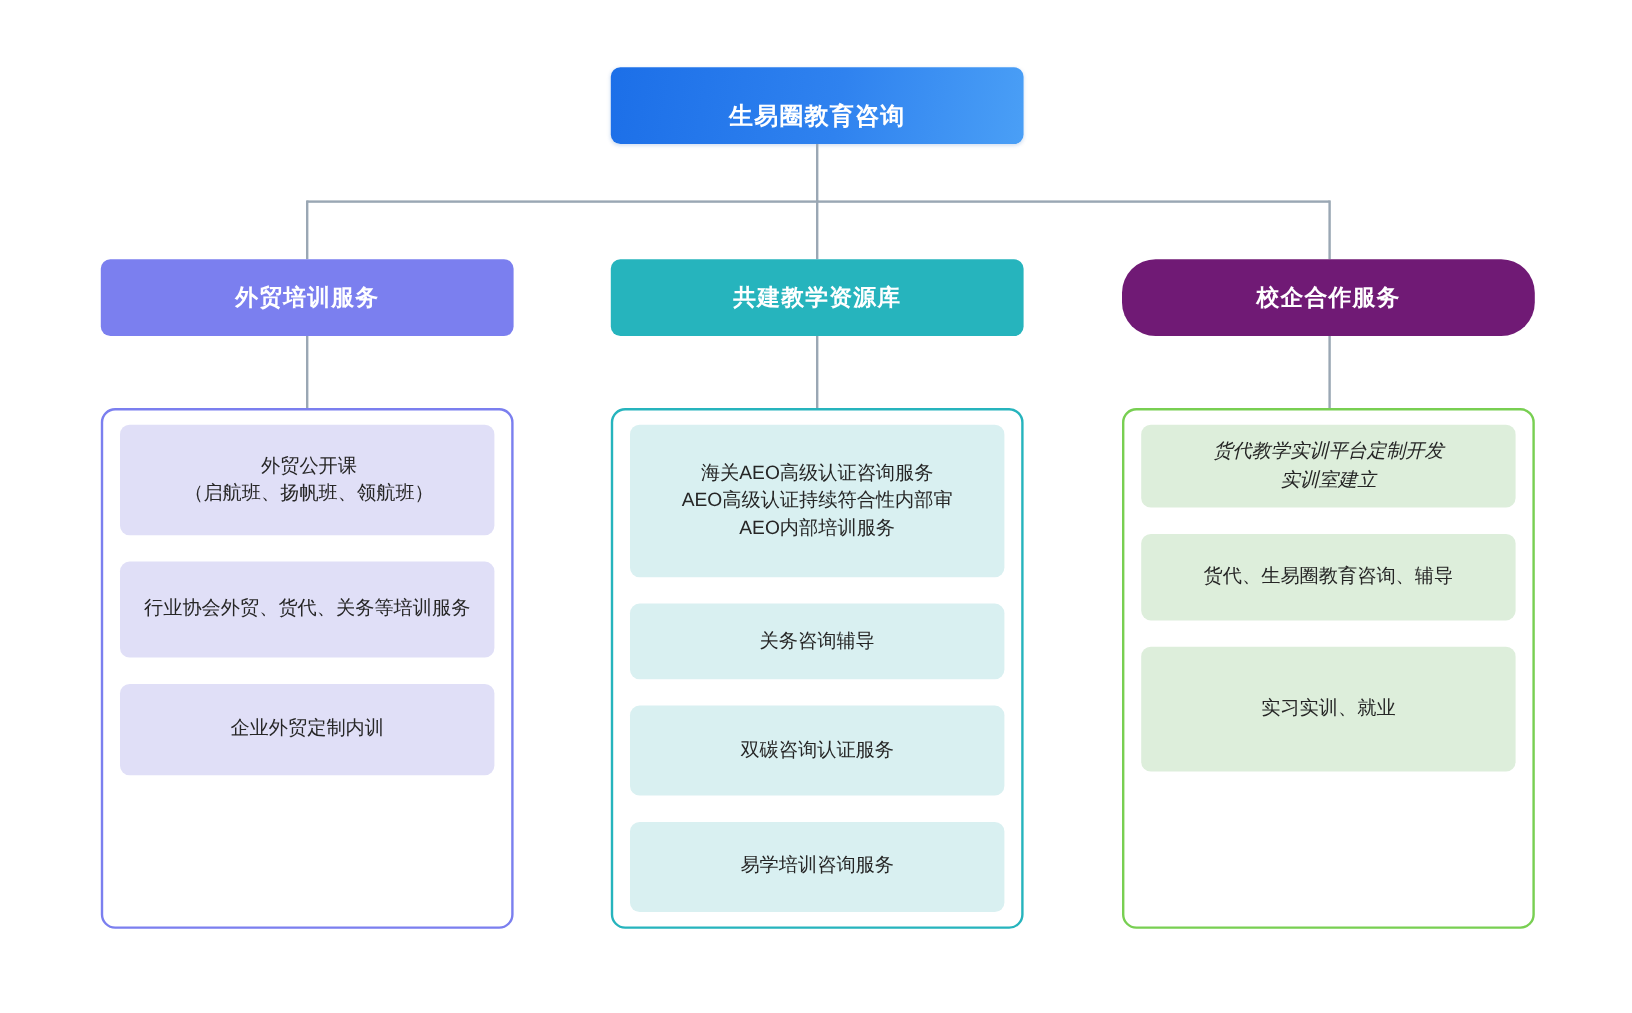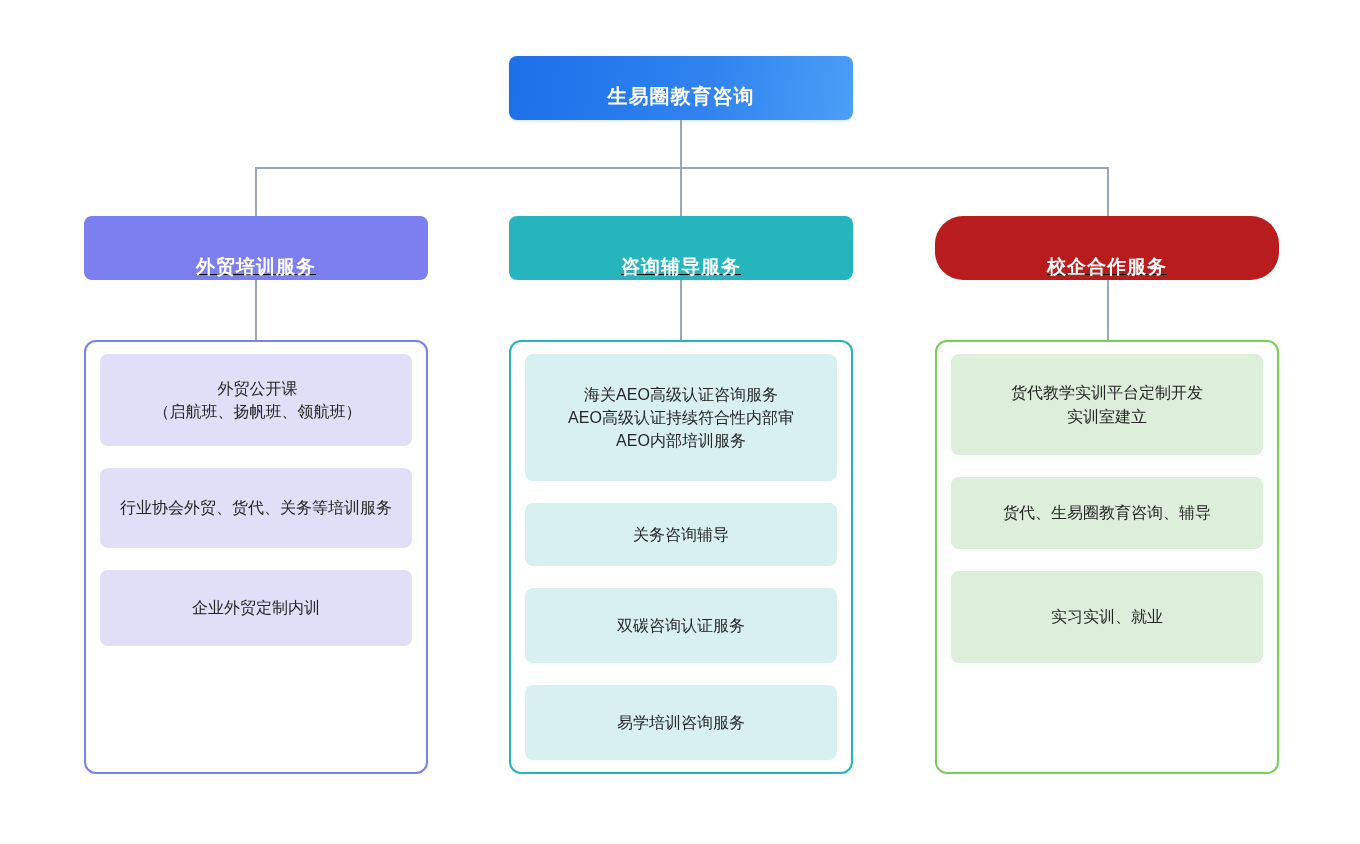--- a/index.html
+++ b/index.html
@@ -58,24 +58,23 @@
   }
   .branch-1 { left: 84px; }
   .branch-2 { left: 509px; }
   .branch-3 { left: 935px; }
 
   .branch-header {
     width: 344px;
     height: 64px;
     border-radius: 8px;
     display: flex;
-    align-items: flex-end;
+    align-items: center;
     justify-content: center;
     box-sizing: border-box;
-    text-decoration: underline;
   }
   .branch-header .branch-title {
     color: #ffffff;
     font-size: 19px;
     font-weight: bold;
     letter-spacing: 1px;
   }
 
   .branch-panel {
     position: absolute;
@@ -113,21 +112,21 @@
   .c-purple .branch-header { background: #7b7fef; }
   .c-purple .branch-panel  { border-color: #7b7fef; }
   .c-purple .item-box      { background: #e0dff7; }
 
   
   .c-teal .branch-header { background: #26b4bd; }
   .c-teal .branch-panel  { border-color: #26b4bd; }
   .c-teal .item-box      { background: #d9f0f1; }
 
   
-  .c-green .branch-header { background: #b91c1c; border-radius: 28px; }
+  .c-green .branch-header { background: #701a75; border-radius: 28px; }
   .c-green .branch-panel  { border-color: #78cf52; }
   .c-green .item-box      { background: #ddeedb; }
 </style>
 </head>
 <body>
 
 <div class="org-chart">
 
   <div class="root-node">
     <span class="root-title">生易圈教育咨询</span>
@@ -150,37 +149,37 @@
     <div class="branch-panel">
       <div class="item-box" style="height:92px;padding-left:15px;">外贸公开课
 （启航班、扬帆班、领航班）</div>
       <div class="item-box" style="height:80px;">行业协会外贸、货代、关务等培训服务</div>
       <div class="item-box" style="height:76px;">企业外贸定制内训</div>
     </div>
   </div>
 
   <div class="branch branch-2 c-teal">
     <div class="branch-header">
-      <span class="branch-title">咨询辅导服务</span>
+      <span class="branch-title">共建教学资源库</span>
     </div>
     <div class="branch-panel">
       <div class="item-box" style="height:129px;">海关AEO高级认证咨询服务
 AEO高级认证持续符合性内部审
 AEO内部培训服务</div>
       <div class="item-box" style="height:64px;">关务咨询辅导</div>
       <div class="item-box" style="height:76px;">双碳咨询认证服务</div>
-      <div class="item-box" style="height:76px;">易学培训咨询服务</div>
+      <div class="item-box" style="height:76px;font-family:Liberation Mono, monospace;">易学培训咨询服务</div>
     </div>
   </div>
 
   <div class="branch branch-3 c-green">
     <div class="branch-header">
       <span class="branch-title">校企合作服务</span>
     </div>
     <div class="branch-panel">
-      <div class="item-box" style="height:101px;">货代教学实训平台定制开发
+      <div class="item-box" style="height:69px;font-style:italic;">货代教学实训平台定制开发
 实训室建立</div>
       <div class="item-box" style="height:72px;">货代、生易圈教育咨询、辅导</div>
-      <div class="item-box" style="height:92px;">实习实训、就业</div>
+      <div class="item-box" style="height:104px;">实习实训、就业</div>
     </div>
   </div>
 
 </div>
 
 </body></html>

